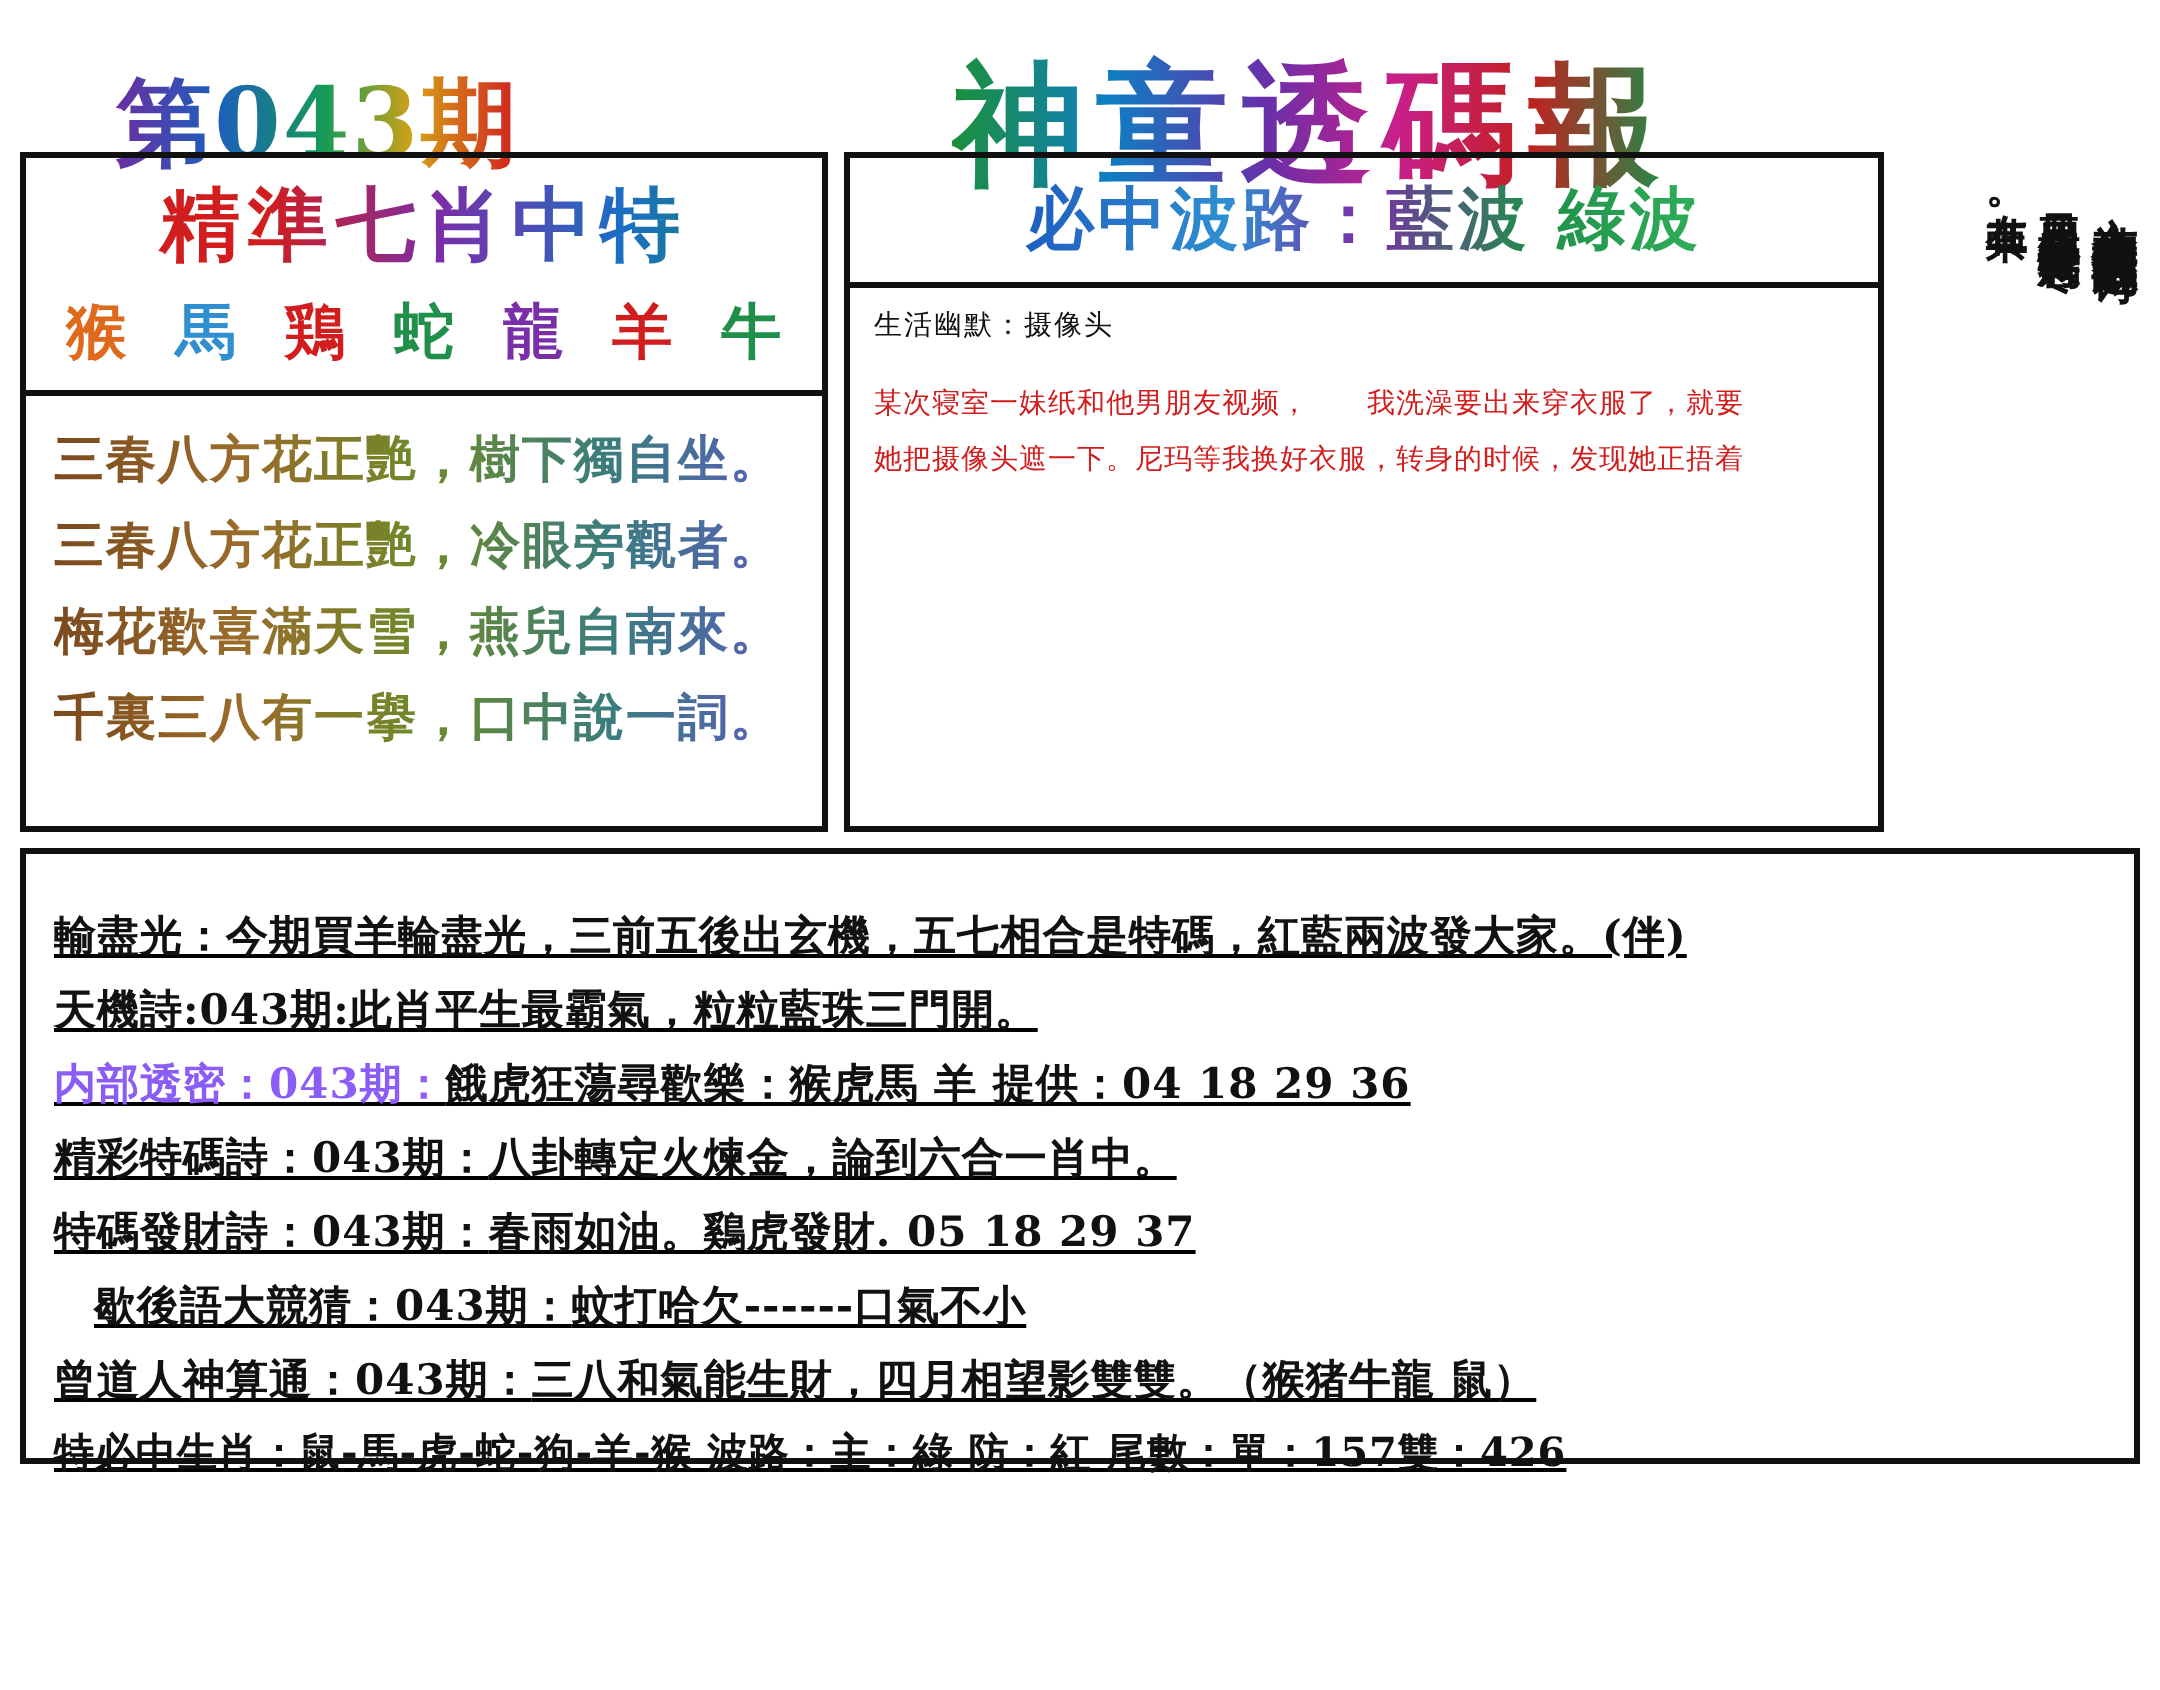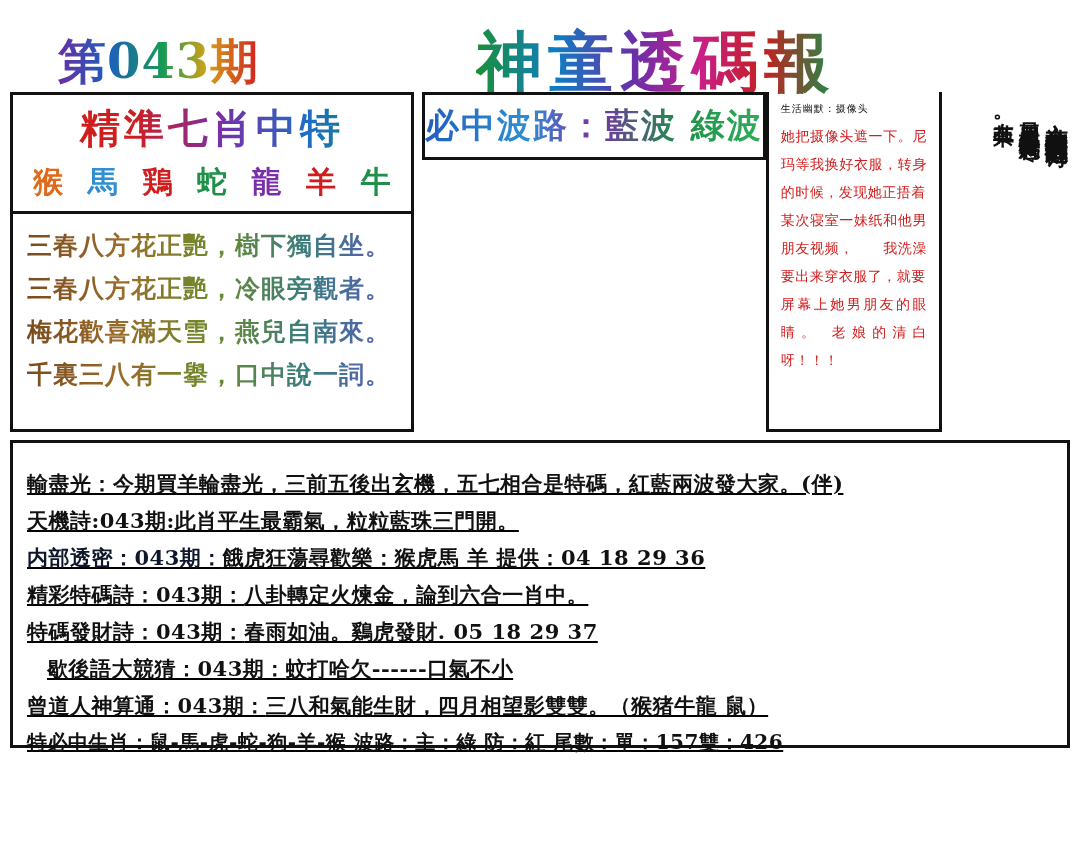--- a/index.html
+++ b/index.html
@@ -17,21 +17,21 @@
     position: relative;
     width: 1080px;
     height: 845px;
     background: #ffffff;
     box-sizing: border-box;
   }
 
   
   .header {
     position: relative;
-    height: 92px;
+    height: 76px;
   }
   .issue {
     position: absolute;
     left: 58px;
     top: 30px;
     font-family: "DejaVu Serif", serif;
     font-size: 48px;
     font-weight: bold;
     letter-spacing: 1px;
     background: linear-gradient(90deg, #6b2fa0 0%, #1c5fbe 25%, #159b55 52%, #d4a117 74%, #d22020 100%);
@@ -118,20 +118,21 @@
     color: transparent;
     -webkit-text-fill-color: transparent;
     white-space: nowrap;
   }
 
   
   .center-col {
     width: 520px;
     margin-left: 8px;
     display: flex;
+    flex-direction: column;
   }
   .wave-box {
     border: 3px solid #111;
     box-sizing: border-box;
     height: 68px;
     display: flex;
     align-items: center;
     justify-content: center;
   }
   .wave-title {
@@ -147,23 +148,23 @@
   }
   .joke-box {
     border: 3px solid #111;
     border-top: none;
     box-sizing: border-box;
     flex: 1;
     padding: 10px 12px;
   }
   .joke-head {
     font-family: "DejaVu Serif", serif;
-    font-size: 10px;
-    color: #111;
-    margin-bottom: 6px;
+    font-size: 14px;
+    color: #111;
+    margin-bottom: 16px;
     letter-spacing: 1px;
   }
   .joke-body {
     font-family: "DejaVu Serif", serif;
     font-size: 14px;
     color: #d11d1d;
     line-height: 2.0;
     letter-spacing: 0.5px;
     text-align: justify;
   }
@@ -250,38 +251,37 @@
       </div>
     </div>
 
     <div class="center-col">
       <div class="wave-box">
         <div class="wave-title">必中波路：藍波 綠波</div>
       </div>
       <div class="joke-box">
         <div class="joke-head">生活幽默：摄像头</div>
         <div class="joke-body">
+          <div>某次寝室一妹纸和他男朋友视频，　　我洗澡要出来穿衣服了，就要</div>
           <div>她把摄像头遮一下。尼玛等我换好衣服，转身的时候，发现她正捂着</div>
-          <div>某次寝室一妹纸和他男朋友视频，　　我洗澡要出来穿衣服了，就要</div>
-          <div>屏幕上她男朋友的眼睛。 老娘的清白呀！！！</div>
         </div>
       </div>
     </div>
 
     <div class="right-col">
       <div class="vtext big">六合神童特别奉献透码诗</div>
       <div class="vtext small">只要用心解开诗意特码尽</div>
       <div class="vtext small">在其中。</div>
     </div>
   </div>
 
   <div class="bottom">
     <div class="brow"><span style="color: rgb(17, 17, 17);">輸盡光：</span><span style="color: rgb(17, 17, 17);">今期買羊輪盡光，三前五後出玄機，五七相合是特碼，紅藍兩波發大家。(伴)</span></div>
     <div class="brow"><span style="color: rgb(17, 17, 17);">天機詩:043期:此肖平生最霸氣，粒粒藍珠三門開。</span></div>
-    <div class="brow"><span style="color: #0f172a;">内部透密：043期：</span><span style="color: rgb(17, 17, 17);">餓虎狂蕩尋歡樂：猴虎馬 羊 提供：04 18 29 36</span></div>
+    <div class="brow"><span style="color: #8b5cf6;">内部透密：043期：</span><span style="color: rgb(17, 17, 17);">餓虎狂蕩尋歡樂：猴虎馬 羊 提供：04 18 29 36</span></div>
     <div class="brow"><span style="color: rgb(17, 17, 17);">精彩特碼詩：043期：</span><span style="color: rgb(17, 17, 17);">八卦轉定火煉金，論到六合一肖中。</span></div>
     <div class="brow"><span style="color: rgb(17, 17, 17);">特碼發財詩：043期：</span><span style="color: rgb(17, 17, 17); margin-top: 28px;">春雨如油。鷄虎發財. 05 18 29 37</span></div>
     <div class="brow"><span style="color: rgb(17, 17, 17); margin-left: 20px;">歇後語大競猜：043期：</span><span style="color: rgb(17, 17, 17);">蚊打哈欠------口氣不小</span></div>
     <div class="brow"><span style="color: rgb(17, 17, 17);">曾道人神算通：043期：</span><span style="color: rgb(17, 17, 17);">三八和氣能生財，四月相望影雙雙。（猴猪牛龍 鼠）</span></div>
     <div class="brow small"><span style="color: rgb(17, 17, 17);">特必中生肖：鼠-馬-虎-蛇-狗-羊-猴 波路：主：綠 防：紅 尾數：單：157雙：426</span></div>
   </div>
 
 </div>
 
 </body></html>

